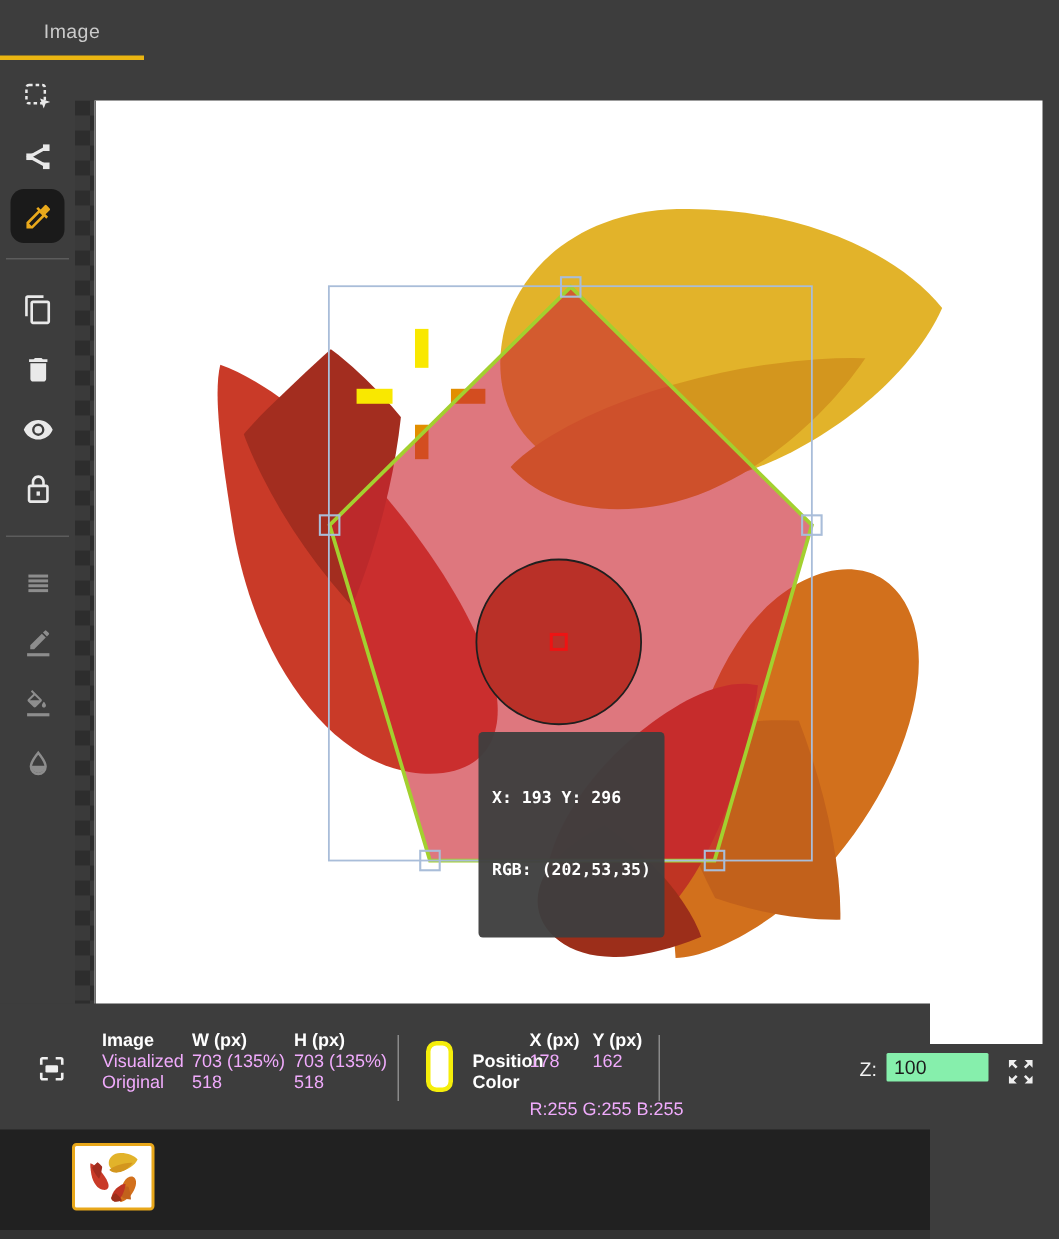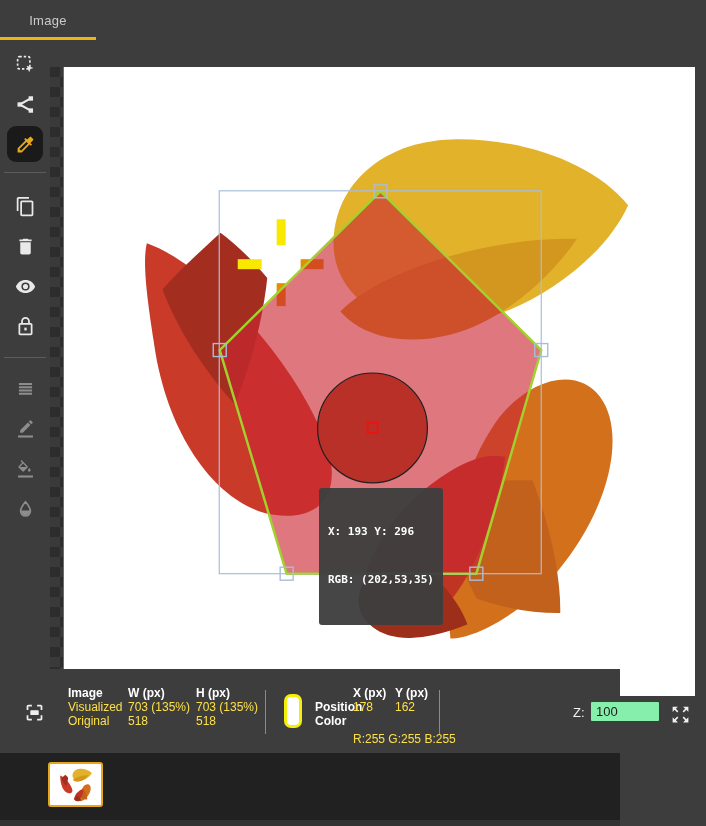--- a/index.html
+++ b/index.html
@@ -31,21 +31,21 @@
     padding:4px 9px 5px 9px;color:#fff;font-family:"DejaVu Sans Mono",monospace;font-size:11px;font-weight:bold;line-height:16px;white-space:pre;}
 
   
   .statusbar{position:relative;height:84px;background:#3d3d3d;color:#f2f2f2;font-size:12px;}
   .sb-abs{position:absolute;}
   .iconbtn svg{width:21px;height:21px;display:block;}
   .grid1{left:68px;top:17px;display:grid;grid-template-columns:60px 68px 72px;grid-auto-rows:14px;align-items:center;}
   .grid2{left:315px;top:17px;display:grid;grid-template-columns:38px 42px 92px;grid-auto-rows:14px;align-items:center;}
   .hdr{font-weight:bold;color:#fff;}
   .lbl{font-weight:bold;color:#fff;}
-  .val{color:#fde047;}
+  .val{color:#f0abfc;}
   .span2{grid-column:2 / span 2;margin-top:36px;}
   .vdiv{top:21px;width:1px;height:44px;background:#8a8a8a;}
   .swatch{left:284px;top:25px;width:18px;height:34px;background:#ffffff;border:3px solid #f5ee0a;border-radius:7px;box-sizing:border-box;}
   .zlabel{left:573px;top:36px;color:#f2f2f2;font-size:13px;}
   .zinput{left:591px;top:33px;width:68px;height:19px;background:#86efac;border:0;border-radius:1px;
     font-family:"Liberation Sans",sans-serif;font-size:13px;color:#1b1b1b;padding:0 0 0 5px;box-sizing:border-box;}
 
   
   .thumbstrip{position:relative;height:67px;background:#212121;}
   .thumb{position:absolute;left:48px;top:9px;width:55px;height:45px;background:#fff;border:2px solid #e8a71a;

